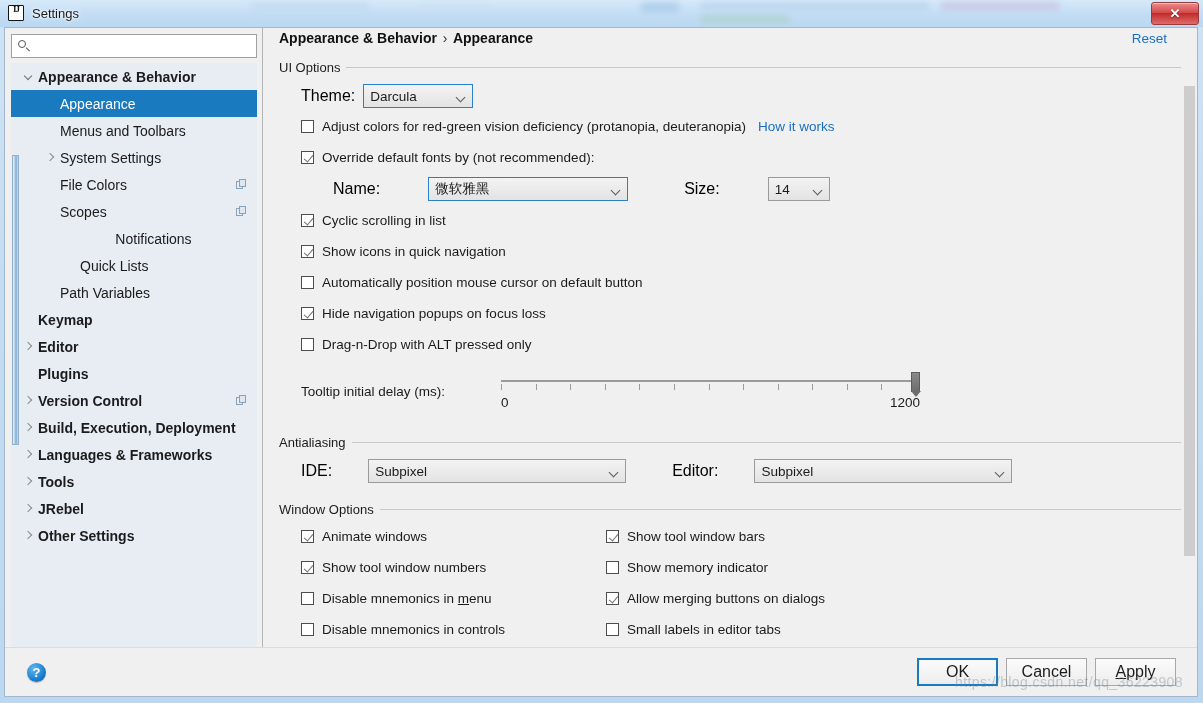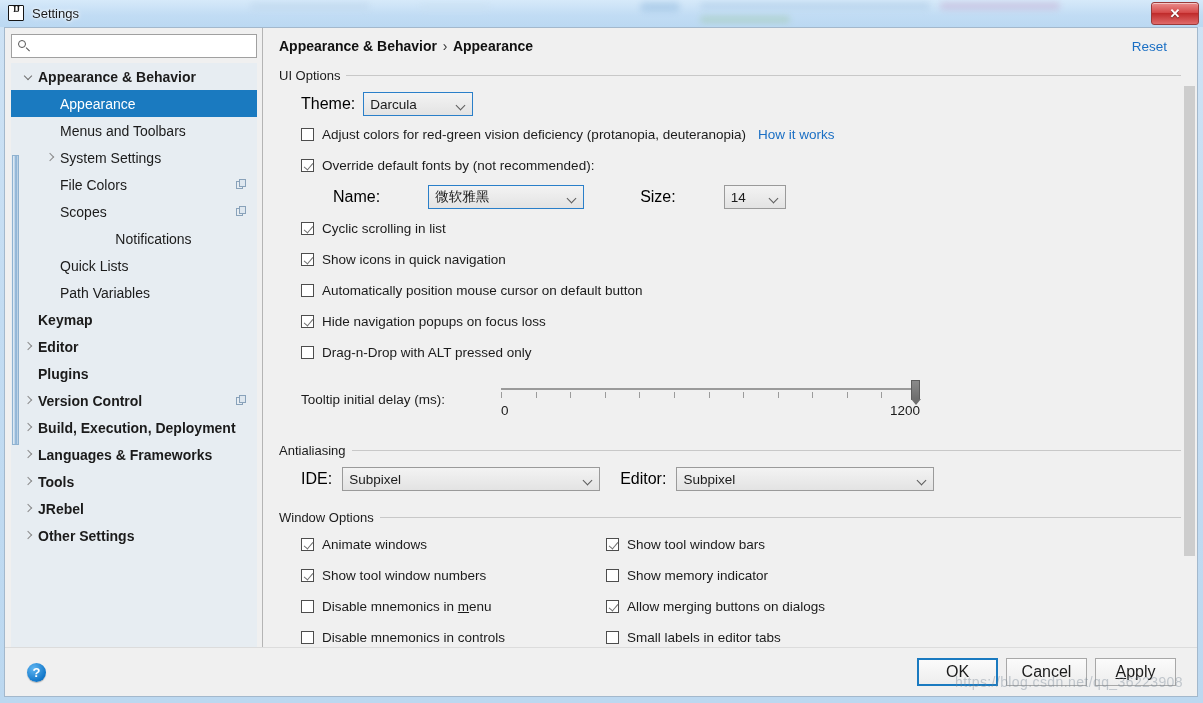--- a/index.html
+++ b/index.html
@@ -182,21 +182,21 @@
 
   
   #right-pane {
     flex: 1 1 auto;
     background: #f0f0f0;
     position: relative;
     overflow: hidden;
     box-sizing: border-box;
     padding: 0 0 0 0;
   }
-  #right-inner { padding: 10px 16px 0 16px; position: relative; height: 100%; box-sizing:border-box;}
+  #right-inner { padding: 2px 16px 0 16px; position: relative; height: 100%; box-sizing:border-box;}
   #breadcrumb-row {
     display: flex; align-items: baseline; justify-content: space-between;
     padding-right: 14px;
   }
   #breadcrumb {
     font-size: 14px; font-weight: bold; color: #111;
   }
   #breadcrumb .sep { font-weight: normal; color: #333; padding: 0 2px; }
   #reset-link {
     font-size: 13.5px; color: #1a6fc4; cursor: pointer;
@@ -394,21 +394,21 @@
               </div>
               <div class="tree-row" style="padding-left: 32px;">
                 <span class="tw"></span>
                 <span class="tree-label">Scopes</span>
                 <span class="copy-ic"></span>
               </div>
               <div class="tree-row" style="padding-left: 32px; text-align: center;">
                 <span class="tw"></span>
                 <span class="tree-label">Notifications</span>
               </div>
-              <div class="tree-row" style="padding-left: 32px;">
+              <div class="tree-row" style="padding-left: 32px; gap: 20px;">
                 <span class="tw"></span>
                 <span class="tree-label">Quick Lists</span>
               </div>
               <div class="tree-row" style="padding-left: 32px;">
                 <span class="tw"></span>
                 <span class="tree-label">Path Variables</span>
               </div>
               <div class="tree-row bold" style="padding-left: 10px;">
                 <span class="tw"></span>
                 <span class="tree-label">Keymap</span>
@@ -487,21 +487,21 @@
                 <span class="link" style="margin-left:12px;">How it works</span>
               </div>
 
               <div class="cbrow">
                 <span class="cb checked" id="cb-override"></span>
                 <span class="lbl">Override default fonts by (not recommended):</span>
               </div>
 
               <div class="row" style="height:32px;padding-left:32px;gap:40px;">
                 <span class="lbl">Name:</span>
-                <div class="combo focus" style="width:156px;margin-left:8px;">
+                <div class="combo focus" style="width:200px;margin-left:8px;">
                   <span class="val">微软雅黑</span>
                   <span class="arr"></span>
                 </div>
                 <span class="lbl" style="margin-left:16px;">Size:</span>
                 <div class="combo" style="width:62px;margin-left:8px;">
                   <span class="val">14</span>
                   <span class="arr"></span>
                 </div>
               </div>
 
@@ -555,21 +555,21 @@
 
             </div>
           </div>
 
           <div class="group" style="margin-top:36px;">
             <div class="group-head">
               <span>Antialiasing</span>
               <span class="line"></span>
             </div>
             <div class="group-body">
-              <div class="row" style="height:30px;">
+              <div class="row" style="height:30px;gap:26px;">
                 <span class="lbl">IDE:</span>
                 <div class="combo" style="width:258px;margin-left:10px;">
                   <span class="val">Subpixel</span>
                   <span class="arr"></span>
                 </div>
                 <span class="lbl" style="margin-left:20px;">Editor:</span>
                 <div class="combo" style="width:258px;margin-left:10px;">
                   <span class="val">Subpixel</span>
                   <span class="arr"></span>
                 </div>

